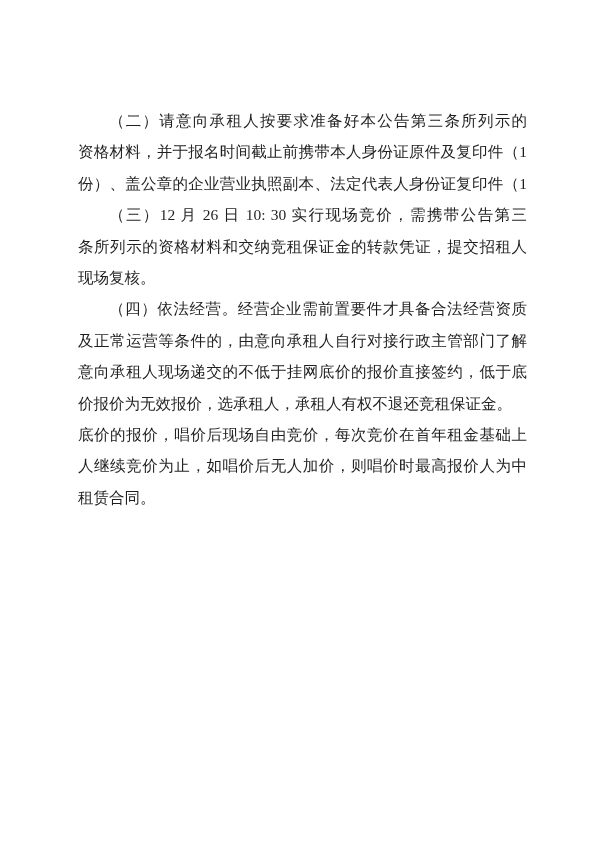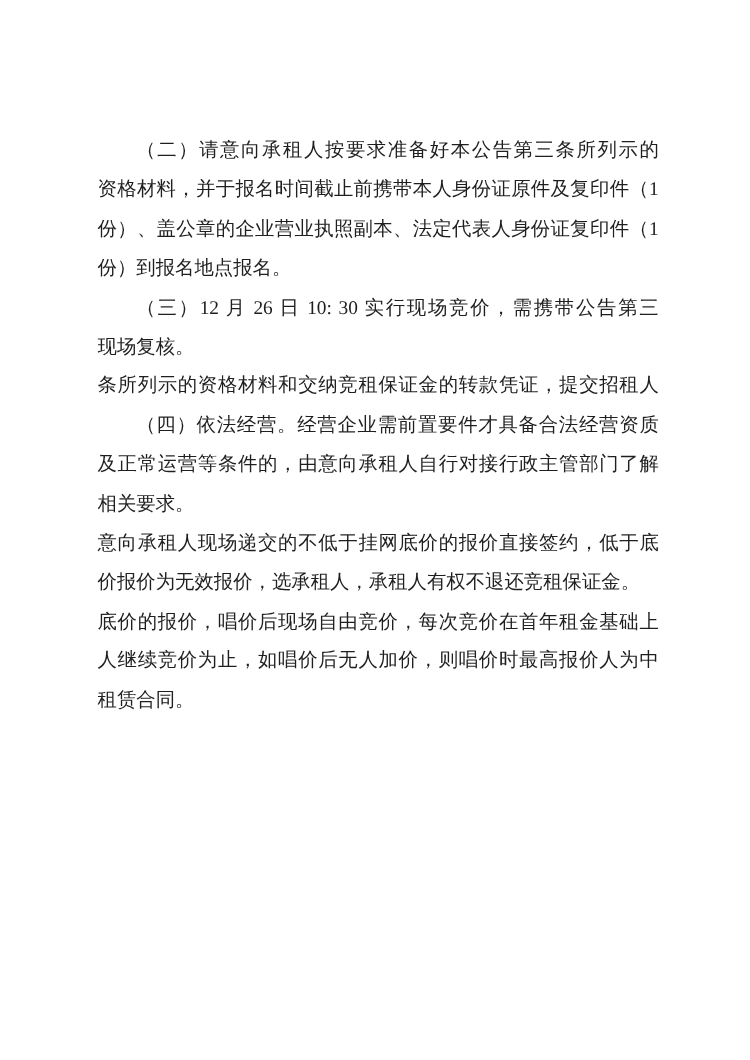--- a/index.html
+++ b/index.html
@@ -44,31 +44,29 @@
 </style>
 </head>
 <body>
 
 <div class="page" style="background: rgb(255, 255, 255);">
   <div class="text-block" style="color: rgb(31, 31, 31);">
       <div class="paragraph">
         <div class="line first">（二）请意向承租人按要求准备好本公告第三条所列示的</div>
         <div class="line">资格材料，并于报名时间截止前携带本人身份证原件及复印件（1</div>
         <div class="line">份）、盖公章的企业营业执照副本、法定代表人身份证复印件（1</div>
-        <div class="line last">份）到报名地点报名。</div>
       </div>
       <div class="paragraph">
         <div class="line first">（三）12 月 26 日 10: 30 实行现场竞价，需携带公告第三</div>
+        <div class="line">条所列示的资格材料和交纳竞租保证金的转款凭证，提交招租人</div>
         <div class="line last">现场复核。</div>
-        <div class="line">条所列示的资格材料和交纳竞租保证金的转款凭证，提交招租人</div>
       </div>
       <div class="paragraph">
         <div class="line first">（四）依法经营。经营企业需前置要件才具备合法经营资质</div>
         <div class="line">及正常运营等条件的，由意向承租人自行对接行政主管部门了解</div>
-        <div class="line last">相关要求。</div>
       </div>
       <div class="paragraph">
         <div class="line">意向承租人现场递交的不低于挂网底价的报价直接签约，低于底</div>
         <div class="line last">价报价为无效报价，选承租人，承租人有权不退还竞租保证金。</div>
       </div>
       <div class="paragraph">
         <div class="line">底价的报价，唱价后现场自由竞价，每次竞价在首年租金基础上</div>
         <div class="line">人继续竞价为止，如唱价后无人加价，则唱价时最高报价人为中</div>
         <div class="line last">租赁合同。</div>
       </div>

